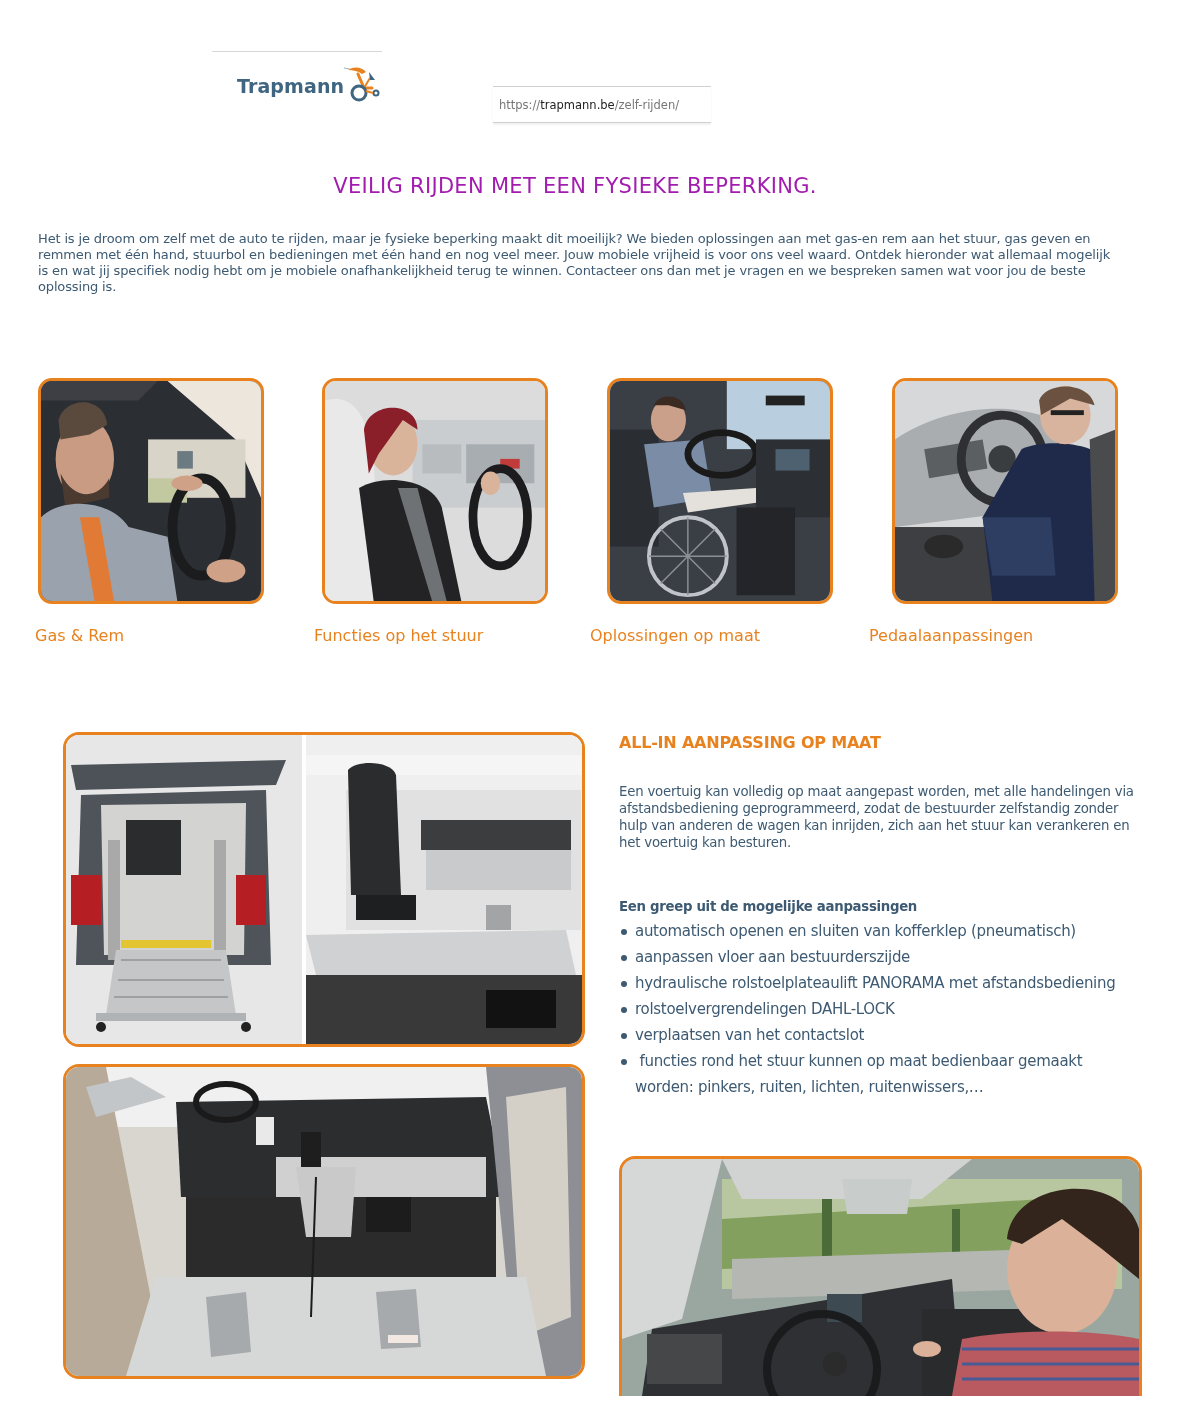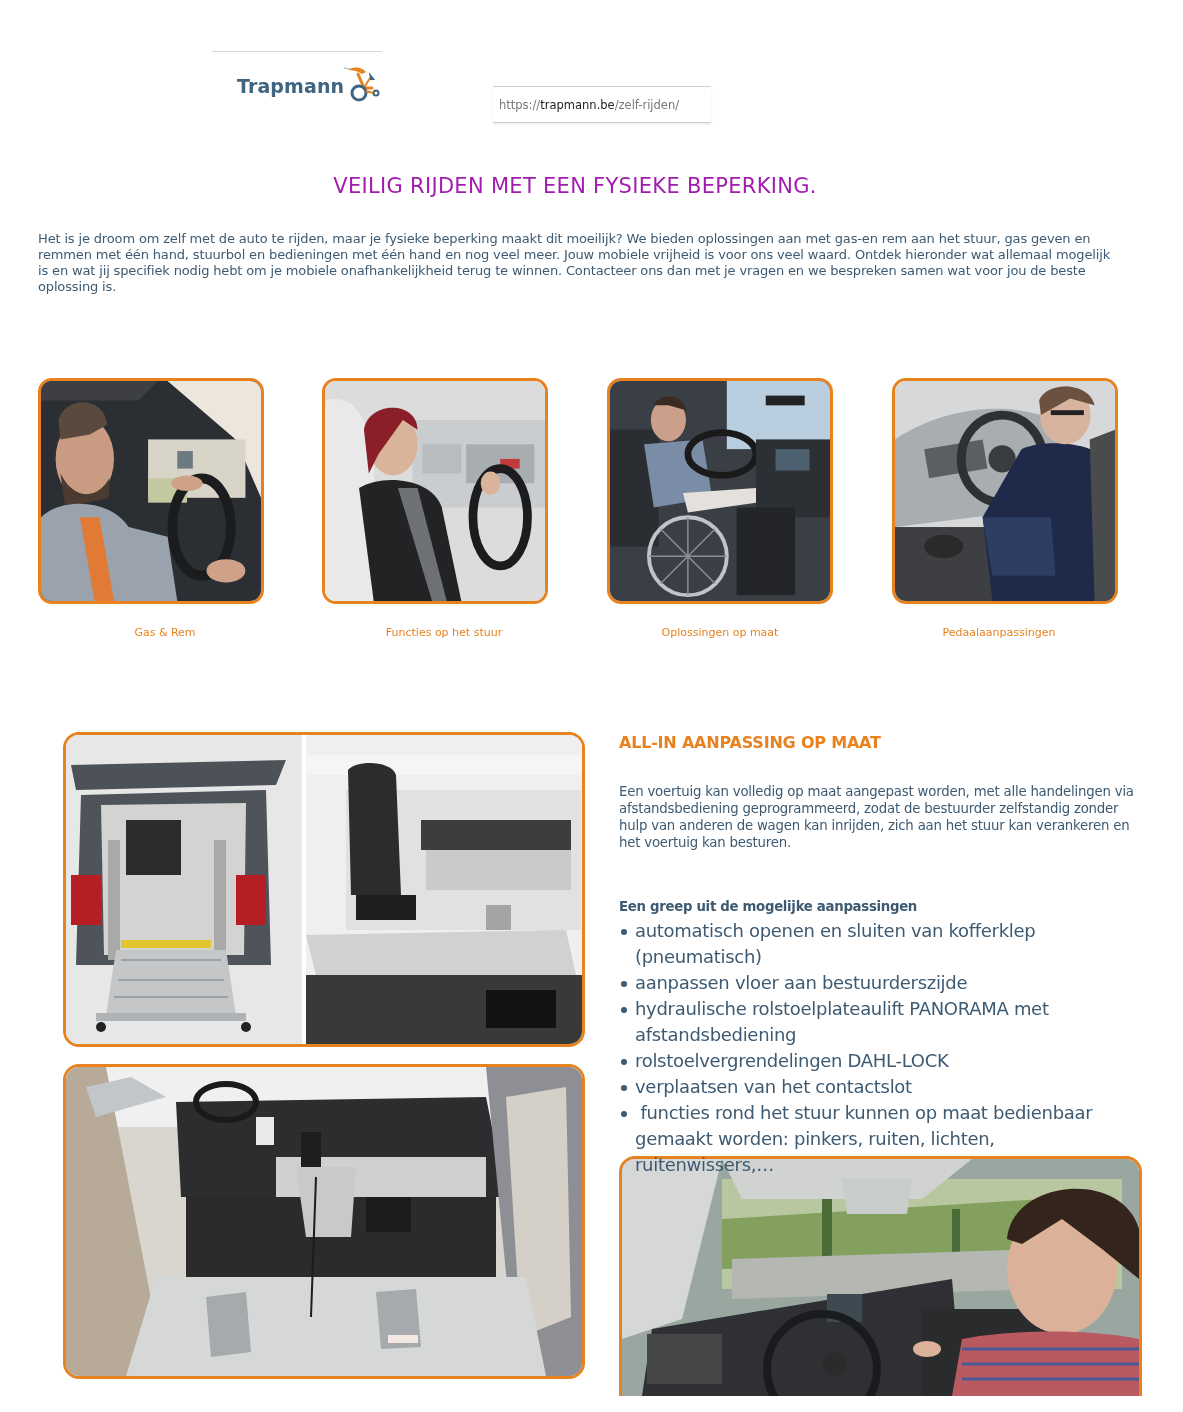--- a/index.html
+++ b/index.html
@@ -16,29 +16,29 @@
   .url-box b { color: #222; font-weight: normal; }
 
   
   .page-title { position: absolute; left: 0; width: 1150px; top: 174px; text-align: center; font-family: "DejaVu Sans", sans-serif; font-size: 21px; font-weight: normal; color: #a21caf; letter-spacing: 0.3px; }
 
   .intro { position: absolute; left: 38px; top: 231px; width: 1085px; font-size: 13px; line-height: 16px; color: #3d5a72; letter-spacing: -0.15px; }
 
   
   .card { position: absolute; top: 378px; width: 226px; height: 226px; border: 3px solid #e8821e; border-radius: 14px; overflow: hidden; }
   .card-img { width: 100%; height: 100%; }
-  .card-label { position: absolute; top: 626px; width: 260px; text-align: center; font-size: 11px; color: #e8821e; font-family: "DejaVu Sans", sans-serif; }
+  .card-label { position: absolute; top: 626px; width: 260px; font-size: 16px; color: #e8821e; font-family: "DejaVu Sans", sans-serif; }
 
   
   .frame { position: absolute; border: 3px solid #e8821e; border-radius: 16px; overflow: hidden; background: #eee; }
 
   .section-title { position: absolute; left: 619px; top: 733px; font-size: 16px; color: #e8821e; font-family: "DejaVu Sans", sans-serif; letter-spacing: -0.2px; }
   .section-text { position: absolute; left: 619px; top: 783px; width: 530px; font-size: 13.3px; line-height: 17px; color: #3d5a72; letter-spacing: -0.2px; }
   .list-title { position: absolute; left: 619px; top: 899px; font-size: 13.3px; font-weight: bold; color: #3d5a72; letter-spacing: -0.3px; }
-  .feature-list { position: absolute; left: 619px; top: 918px; width: 540px; list-style: none; font-size: 18px; color: #3d5a72; line-height: 26px; letter-spacing: -0.3px; }
+  .feature-list { position: absolute; left: 619px; top: 918px; width: 540px; list-style: none; font-size: 15px; color: #3d5a72; line-height: 26px; letter-spacing: -0.3px; }
   .feature-list li { position: relative; padding-left: 16px; }
   .feature-list li::before { content: ""; position: absolute; left: 2px; top: 11px; width: 6px; height: 6px; border-radius: 50%; background: #3d5a72; }
 
   svg { display: block; }
 </style>
 </head>
 <body>
 
 <div class="logo-rule"></div>
 <div class="logo">

